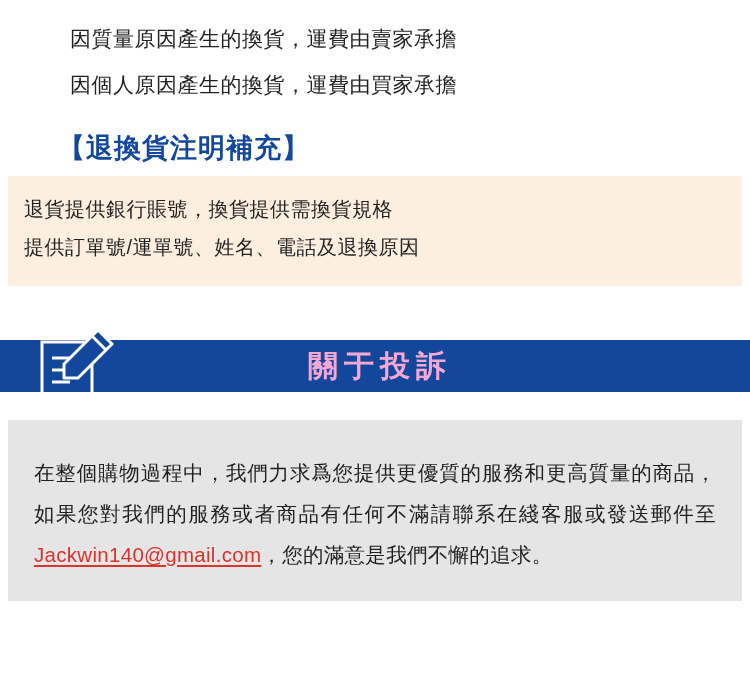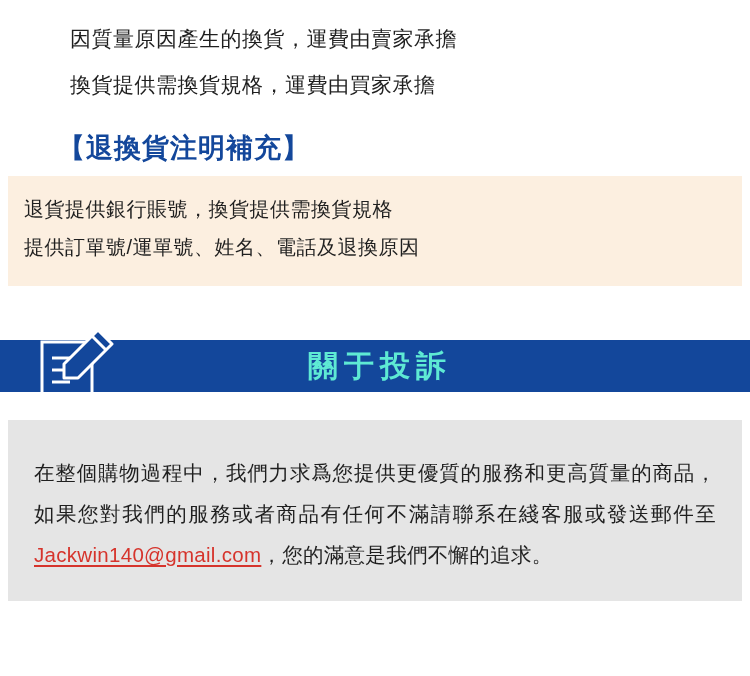--- a/index.html
+++ b/index.html
@@ -72,21 +72,21 @@
     top: 12px;
     height: 52px;
     background: #13479b;
     display: flex;
     align-items: center;
     justify-content: center;
   }
   .banner-title {
     font-size: 30px;
     font-weight: bold;
-    color: #5eead4;
+    color: #f9a8d4;
     letter-spacing: 6px;
     padding-left: 10px;
   }
   .banner-icon {
     position: absolute;
     left: 38px;
     top: 0px;
     width: 78px;
     height: 72px;
   }
@@ -110,21 +110,21 @@
     text-underline-offset: 3px;
   }
 </style>
 </head>
 <body>
 
 <div class="page">
 
   <div class="policy-lines">
     <div class="policy-line">因質量原因產生的換貨，運費由賣家承擔</div>
-    <div class="policy-line">換貨提供需換貨規格，運費由買家承擔</div>
+    <div class="policy-line">因個人原因產生的換貨，運費由買家承擔</div>
   </div>
 
   <div class="bracket-heading">【退換貨注明補充】</div>
 
   <div class="note-block">
     <div class="note-line">退貨提供銀行賬號，換貨提供需換貨規格</div>
     <div class="note-line">提供訂單號/運單號、姓名、電話及退換原因</div>
   </div>
 
   <div class="banner-wrap">

